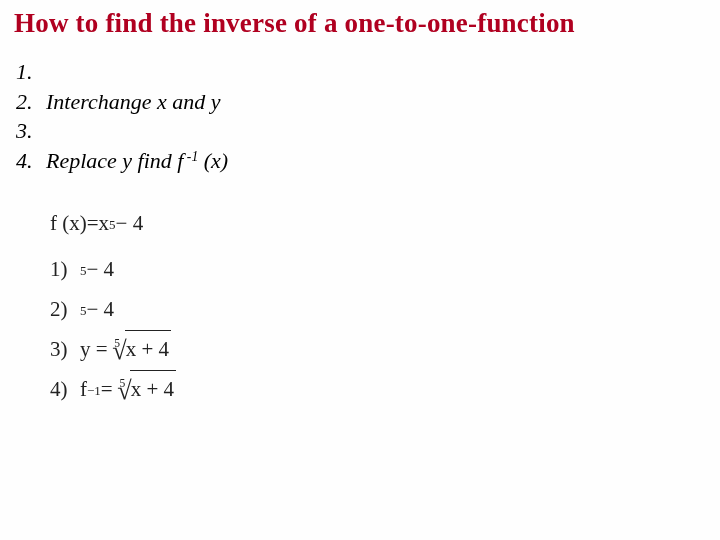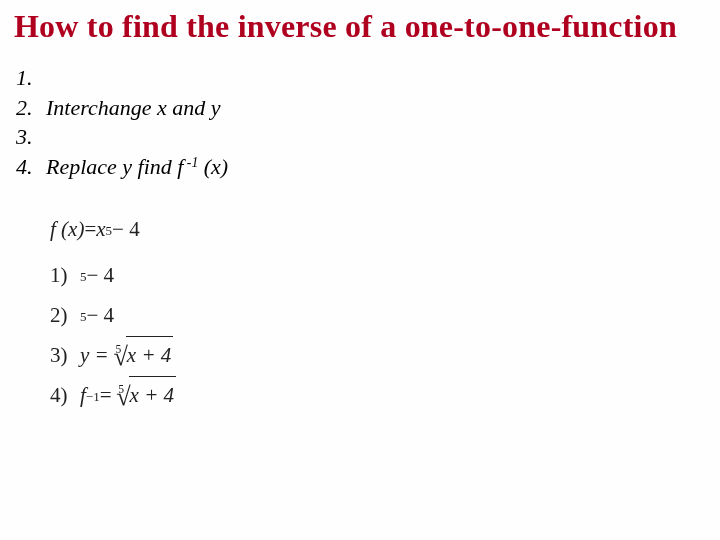--- a/index.html
+++ b/index.html
@@ -6,21 +6,21 @@
     body {
       width: 720px;
       height: 540px;
       background: #fefefe;
       font-family: "Times New Roman", Times, serif;
       padding: 8px 14px;
       color: #000;
     }
     .title {
       color: #b00020;
-      font-size: 32px;
+      font-size: 27px;
       font-weight: bold;
       margin-bottom: 18px;
       letter-spacing: 0.2px;
     }
     .steps {
       font-style: italic;
       font-size: 22px;
       line-height: 1.35;
       margin-left: 2px;
       margin-bottom: 28px;
@@ -55,21 +55,21 @@
       position: relative;
       top: 0.04em;
     }
     .radicand {
       border-top: 1.4px solid #222;
       padding: 0 2px 0 1px;
       margin-left: -2px;
       position: relative;
       top: -0.02em;
     }
-    .italic { font-style: italic; }
+    .italic { }
   </style>
 </head>
 <body>
 
 <div class="title">How to find the inverse of a one-to-one-function</div>
 
 <div class="steps">
   <div class="step-row">
     <span class="step-num">1.</span>
   </div>

